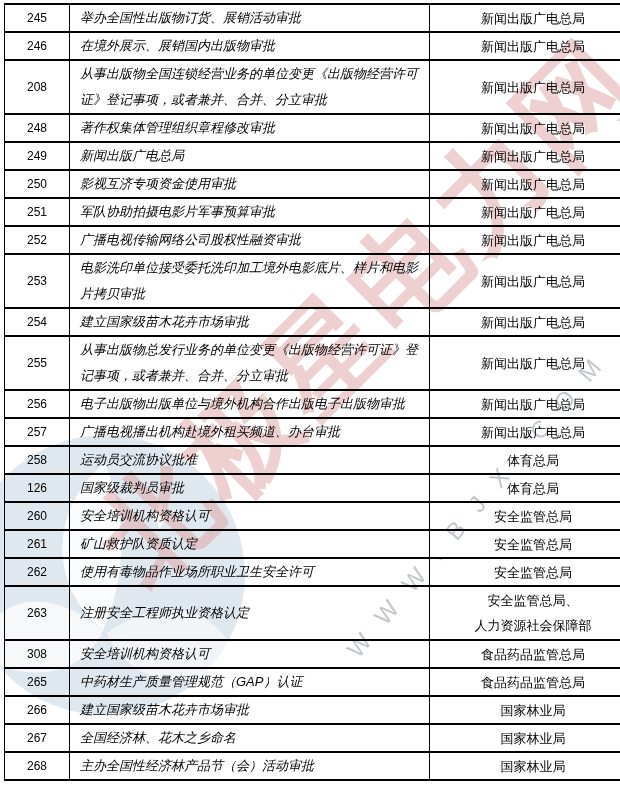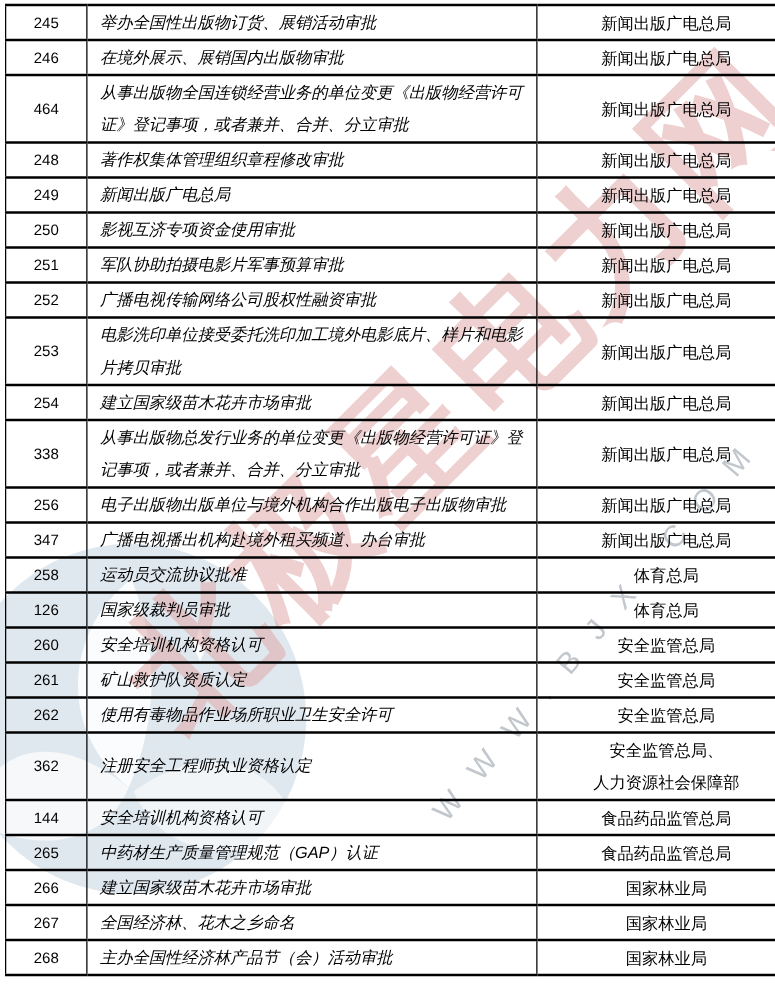--- a/index.html
+++ b/index.html
@@ -124,21 +124,21 @@
         <td class="cell-no">245</td>
         <td class="cell-item">举办全国性出版物订货、展销活动审批</td>
         <td class="cell-agency">新闻出版广电总局</td>
       </tr>
       <tr class="single">
         <td class="cell-no">246</td>
         <td class="cell-item">在境外展示、展销国内出版物审批</td>
         <td class="cell-agency">新闻出版广电总局</td>
       </tr>
       <tr class="tall">
-        <td class="cell-no">464</td>
+        <td class="cell-no">208</td>
         <td class="cell-item">从事出版物全国连锁经营业务的单位变更《出版物经营许可证》登记事项，或者兼并、合并、分立审批</td>
         <td class="cell-agency">新闻出版广电总局</td>
       </tr>
       <tr class="single">
         <td class="cell-no">248</td>
         <td class="cell-item">著作权集体管理组织章程修改审批</td>
         <td class="cell-agency">新闻出版广电总局</td>
       </tr>
       <tr class="single">
         <td class="cell-no">249</td>
@@ -164,31 +164,31 @@
         <td class="cell-no">253</td>
         <td class="cell-item">电影洗印单位接受委托洗印加工境外电影底片、样片和电影片拷贝审批</td>
         <td class="cell-agency">新闻出版广电总局</td>
       </tr>
       <tr class="single">
         <td class="cell-no">254</td>
         <td class="cell-item">建立国家级苗木花卉市场审批</td>
         <td class="cell-agency">新闻出版广电总局</td>
       </tr>
       <tr class="tall">
-        <td class="cell-no">338</td>
+        <td class="cell-no">255</td>
         <td class="cell-item">从事出版物总发行业务的单位变更《出版物经营许可证》登记事项，或者兼并、合并、分立审批</td>
         <td class="cell-agency">新闻出版广电总局</td>
       </tr>
       <tr class="single">
         <td class="cell-no">256</td>
         <td class="cell-item">电子出版物出版单位与境外机构合作出版电子出版物审批</td>
         <td class="cell-agency">新闻出版广电总局</td>
       </tr>
       <tr class="single">
-        <td class="cell-no">347</td>
+        <td class="cell-no">257</td>
         <td class="cell-item">广播电视播出机构赴境外租买频道、办台审批</td>
         <td class="cell-agency">新闻出版广电总局</td>
       </tr>
       <tr class="single">
         <td class="cell-no">258</td>
         <td class="cell-item">运动员交流协议批准</td>
         <td class="cell-agency">体育总局</td>
       </tr>
       <tr class="single">
         <td class="cell-no">126</td>
@@ -204,27 +204,27 @@
         <td class="cell-no">261</td>
         <td class="cell-item">矿山救护队资质认定</td>
         <td class="cell-agency">安全监管总局</td>
       </tr>
       <tr class="single">
         <td class="cell-no">262</td>
         <td class="cell-item">使用有毒物品作业场所职业卫生安全许可</td>
         <td class="cell-agency">安全监管总局</td>
       </tr>
       <tr class="tall">
-        <td class="cell-no">362</td>
+        <td class="cell-no">263</td>
         <td class="cell-item">注册安全工程师执业资格认定</td>
         <td class="cell-agency">安全监管总局、
 人力资源社会保障部</td>
       </tr>
       <tr class="single">
-        <td class="cell-no">144</td>
+        <td class="cell-no">308</td>
         <td class="cell-item">安全培训机构资格认可</td>
         <td class="cell-agency">食品药品监管总局</td>
       </tr>
       <tr class="single">
         <td class="cell-no">265</td>
         <td class="cell-item">中药材生产质量管理规范（GAP）认证</td>
         <td class="cell-agency">食品药品监管总局</td>
       </tr>
       <tr class="single">
         <td class="cell-no">266</td>

